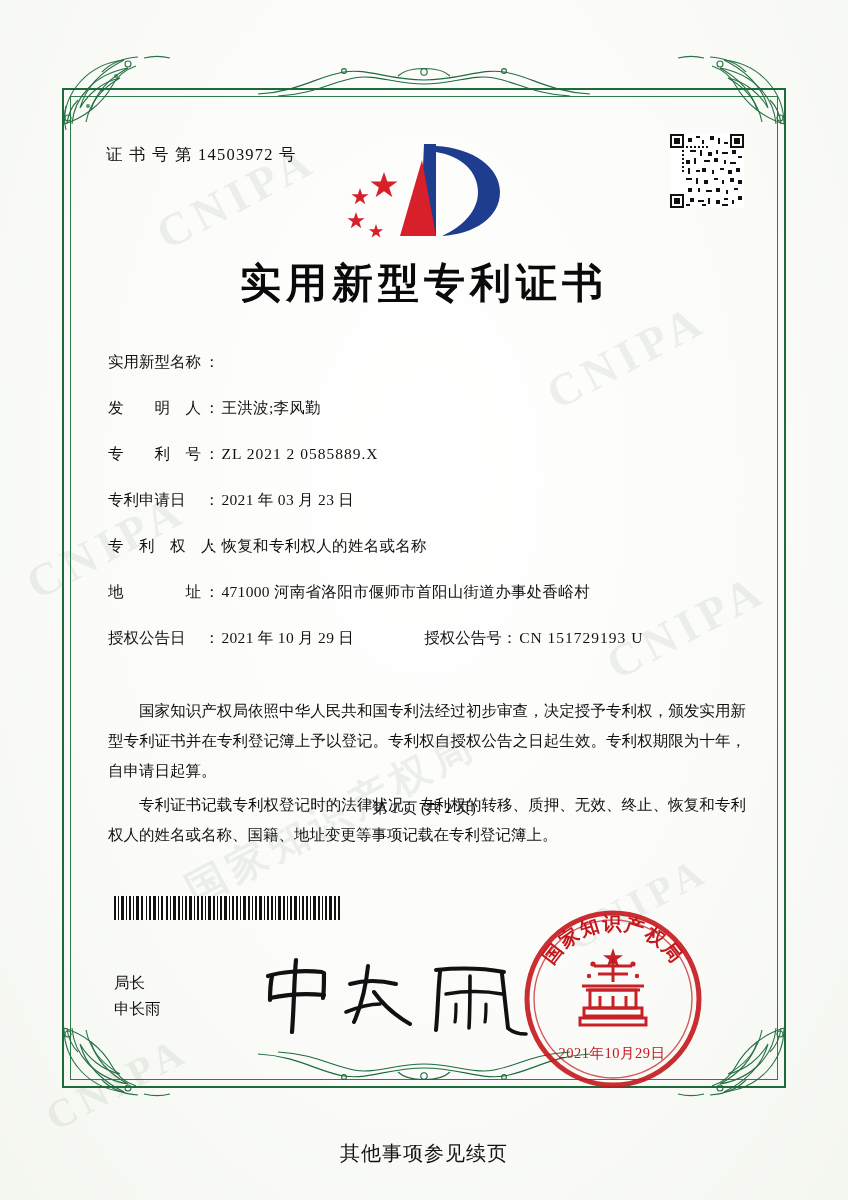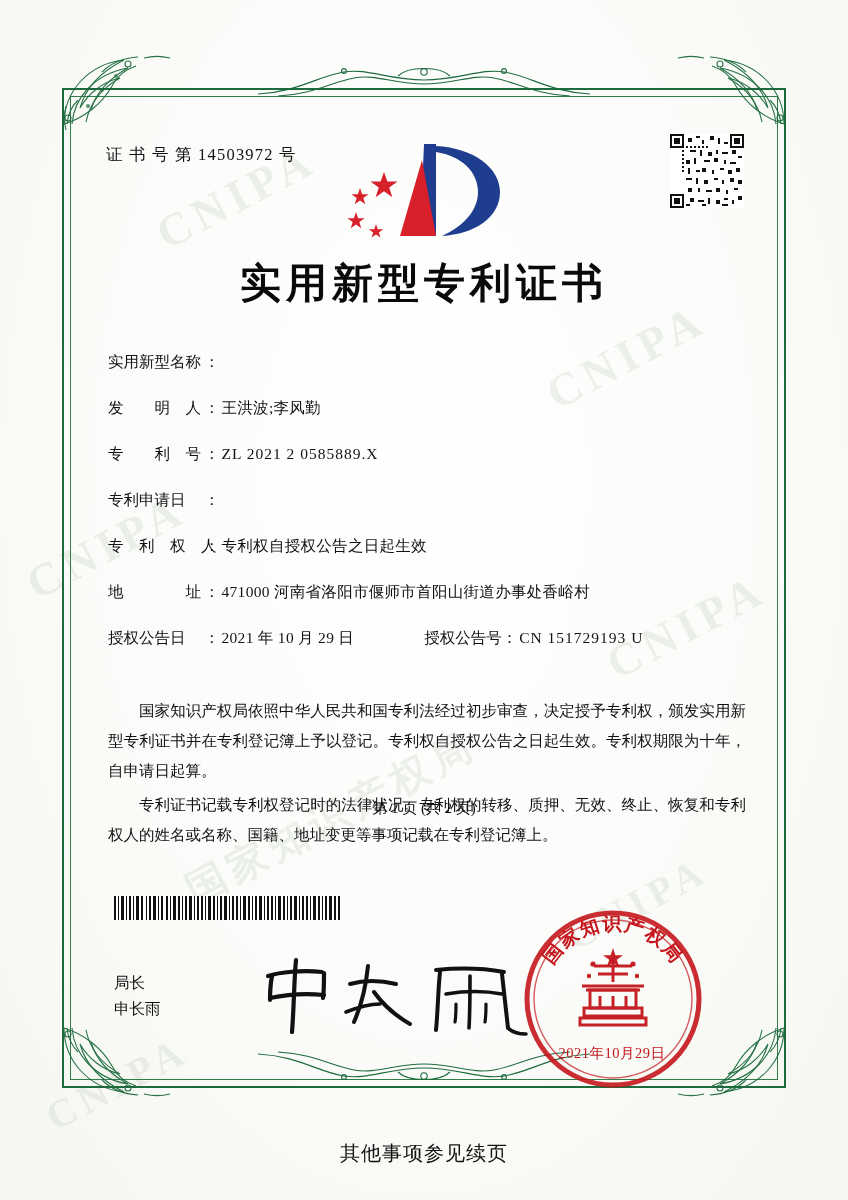--- a/index.html
+++ b/index.html
@@ -476,25 +476,26 @@
         <span class="field-value">王洪波;李风勤</span>
       </div>
       <div class="field-row">
         <span class="field-label">专　　利　号</span>
         <span class="field-colon">：</span>
         <span class="field-value num-val">ZL 2021 2 0585889.X</span>
       </div>
       <div class="field-row">
         <span class="field-label">专利申请日</span>
         <span class="field-colon">：</span>
+        <span class="field-value">2021 年 03 月 23 日</span>
       </div>
       <div class="field-row">
         <span class="field-label">专　利　权　人</span>
         <span class="field-colon">：</span>
-        <span class="field-value">专利权自授权公告之日起生效</span>
+        <span class="field-value">恢复和专利权人的姓名或名称</span>
       </div>
       <div class="field-row">
         <span class="field-label">地　　　　址</span>
         <span class="field-colon">：</span>
         <span class="field-value">471000 河南省洛阳市偃师市首阳山街道办事处香峪村</span>
       </div>
       <div class="field-row double">
         <span class="field-label">授权公告日</span>
         <span class="field-colon">：</span>
         <span class="field-value">2021 年 10 月 29 日</span>

